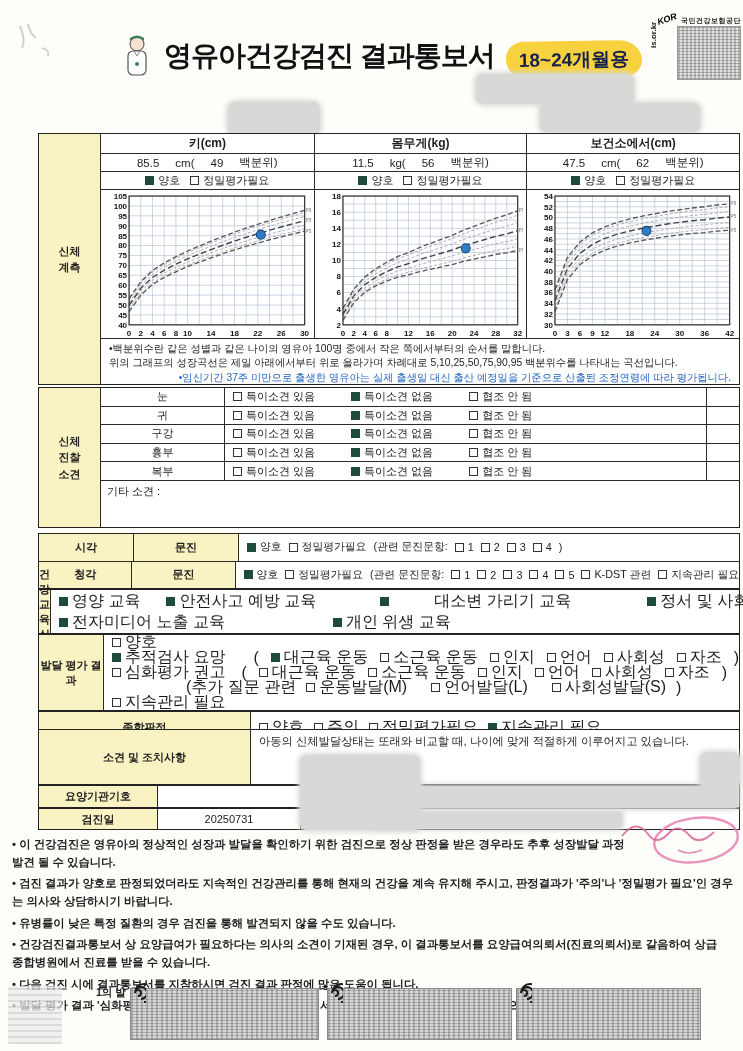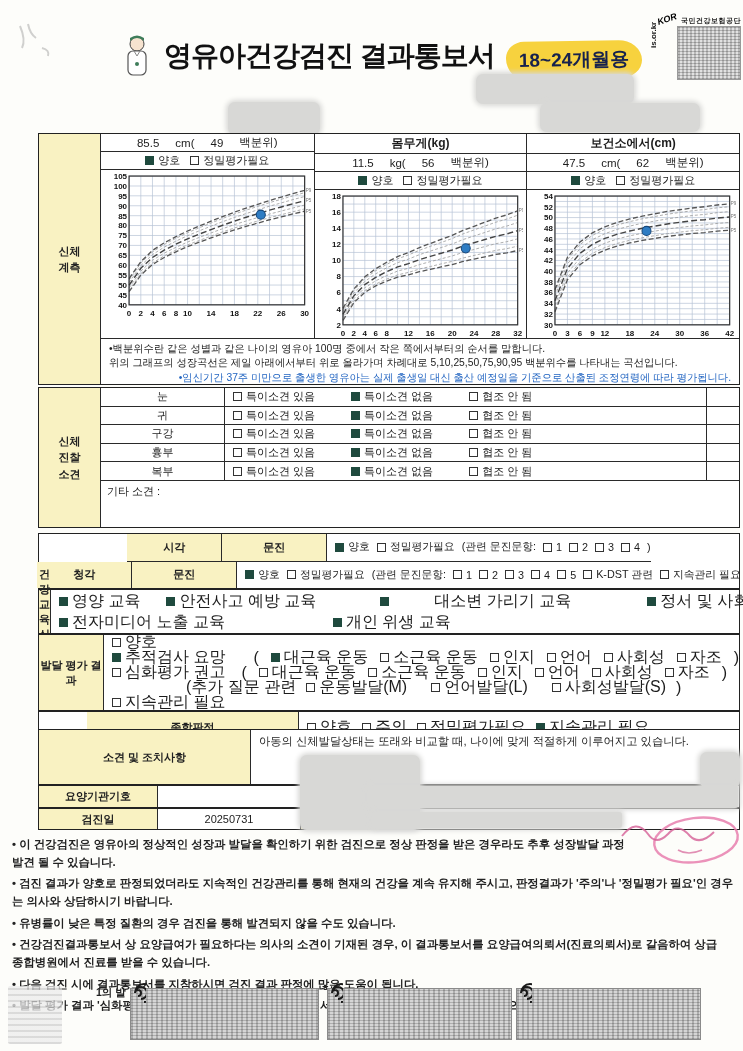--- a/index.html
+++ b/index.html
@@ -142,20 +142,21 @@
   <div class="blob" style="left:228px;top:102px;width:92px;height:33px;"></div>
   <div class="blob" style="left:540px;top:103px;width:160px;height:29px;"></div>
 
 
   <div class="band" style="top:133px;height:252px;">
     <div class="cell lab br vstack" style="width:62px;">신체
 계측</div>
     <div class="mcols">
       <div class="mrow" style="flex:0 0 204px;">
         <div class="mcol">
+          <div class="cell mc-head bb">키(cm)</div>
           <div class="cell mc-val bb">
             <span>85.5</span>
             <span>cm(</span>
             <span>49</span>
             <span>백분위)</span>
           </div>
           <div class="cell mc-status bb ckline" style="justify-content:center;gap:10px;">
               <span class="cb">
                 <span class="box on"></span>
                 <span>양호</span>
@@ -536,21 +537,21 @@
             <div class="pe-gap"></div>
           </div>
         </div>
       <div class="cell pe-other bt">
         <span>기타 소견 :</span>
         <span></span>
       </div>
     </div>
   </div>
 
-  <div class="band" style="top:533px;height:56px;flex-direction:column;align-items:center;">
+  <div class="band" style="top:533px;height:56px;flex-direction:column;">
     <div class="q-row bb">
       <div class="cell lab q-a br">시각</div>
       <div class="cell lab q-b br">문진</div>
       <div class="cell q-content ckline">
           <span class="cb">
             <span class="box on"></span>
             <span>양호</span>
           </span>
           <span class="cb">
             <span class="box"></span>
@@ -746,21 +747,21 @@
         </div>
       <div class="ckline" style="gap:12px;">
           <span class="cb">
             <span class="box"></span>
             <span>지속관리 필요</span>
           </span>
         </div>
     </div>
   </div>
 
-  <div class="band" style="top:711px;height:32px;padding-left:48px;">
+  <div class="band" style="top:711px;height:32px;">
     <div class="cell lab br" style="width:212px;">종합판정</div>
     <div class="bc">
         <div class="ckline" style="gap:10px;">
           <span class="cb">
             <span class="box"></span>
             <span>양호</span>
           </span>
           <span class="cb">
             <span class="box"></span>
             <span>주의</span>

